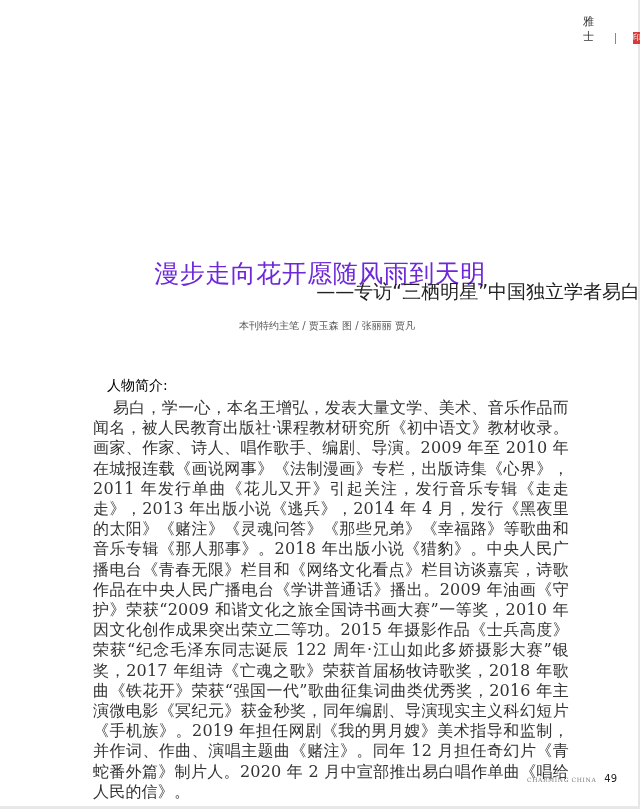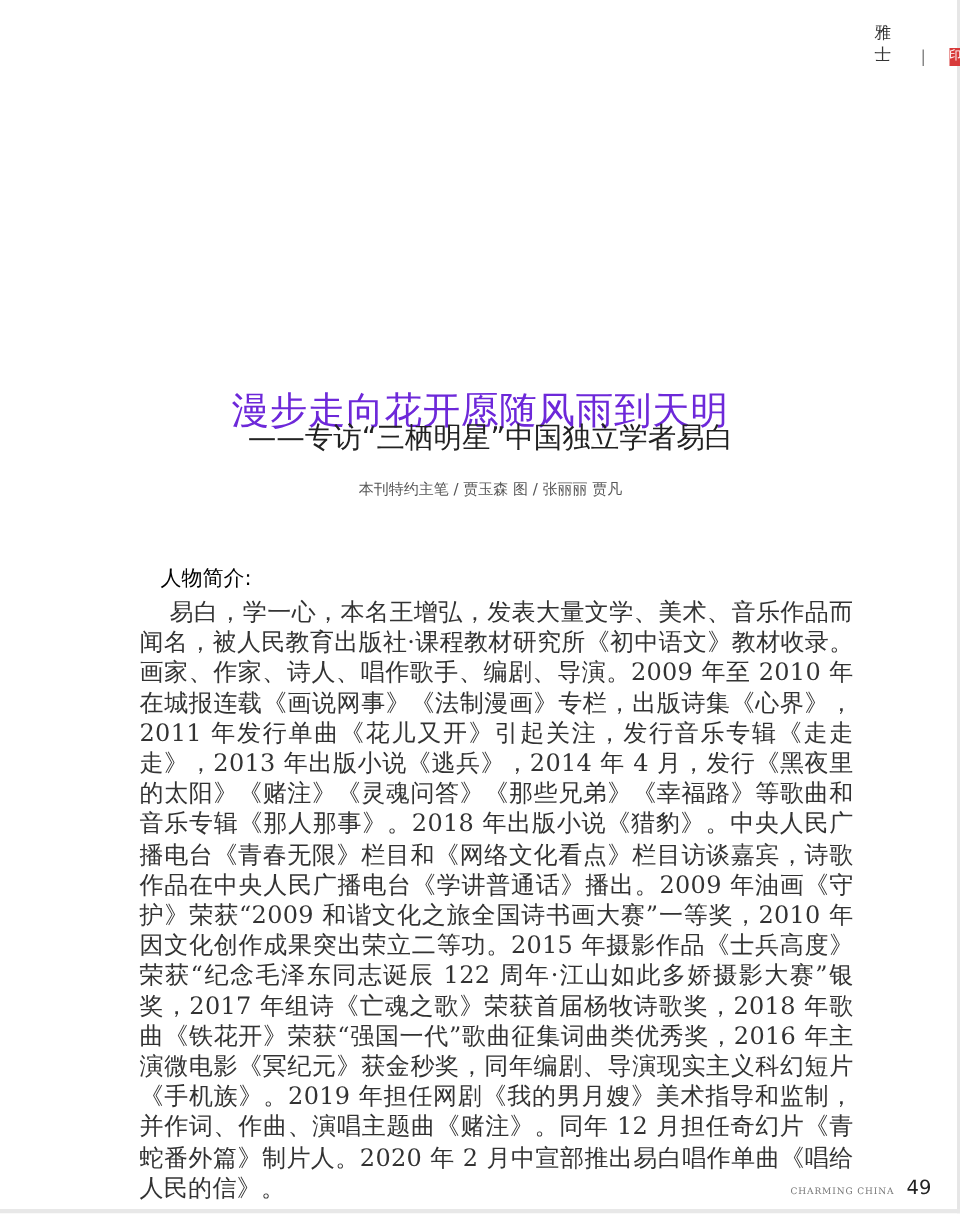--- a/index.html
+++ b/index.html
@@ -16,40 +16,40 @@
   .header-tag .sep { width:1px; height:11px; background:#888; margin:0 1px; }
   .header-tag .seal {
     width:12px; height:12px; background:#d83a3a; color:#fff; font-size:8px;
     display:flex; align-items:center; justify-content:center; line-height:1;
   }
   .title {
     position:absolute; top:240px; left:0; width:640px; text-align:center;
     font-size:25px; color:#6d28d9; letter-spacing:0.5px; font-weight:normal;
   }
   .subtitle {
-    position:absolute; top:279px; left:0; width:640px; text-align:center;
+    position:absolute; top:279px; left:0; width:640px; text-align:right;
     font-size:19px; color:#222; padding-left:14px; box-sizing:border-box;
   }
   .byline {
     position:absolute; top:319px; left:0; width:640px; text-align:center;
     font-size:10px; color:#555; padding-left:14px; box-sizing:border-box;
   }
   .section-heading {
     position:absolute; top:377px; left:107px; font-size:14px; color:#000000;
   }
   .bio {
     position:absolute; top:398px; left:93px; width:476px;
     font-family:"DejaVu Serif", serif; font-size:16px; line-height:20.2px; color:#333;
     text-align:justify; text-indent:20px; letter-spacing:0.2px;
   }
   .footer {
     position:absolute; top:773px; left:527px; display:flex; align-items:baseline; gap:8px;
   }
   .footer .mag { font-family:"DejaVu Serif", serif; font-size:6px; color:#777; letter-spacing:0.6px; }
-  .footer .num { font-size:13px; color:#222;margin-top:12px; }
+  .footer .num { font-size:10px; color:#222; }
 </style>
 </head>
 <body>
 
 <div class="page-edge-right"></div>
 <div class="page-edge-bottom"></div>
 
 <div class="header-tag">
   <span>雅士</span>
   <span class="sep"></span>

